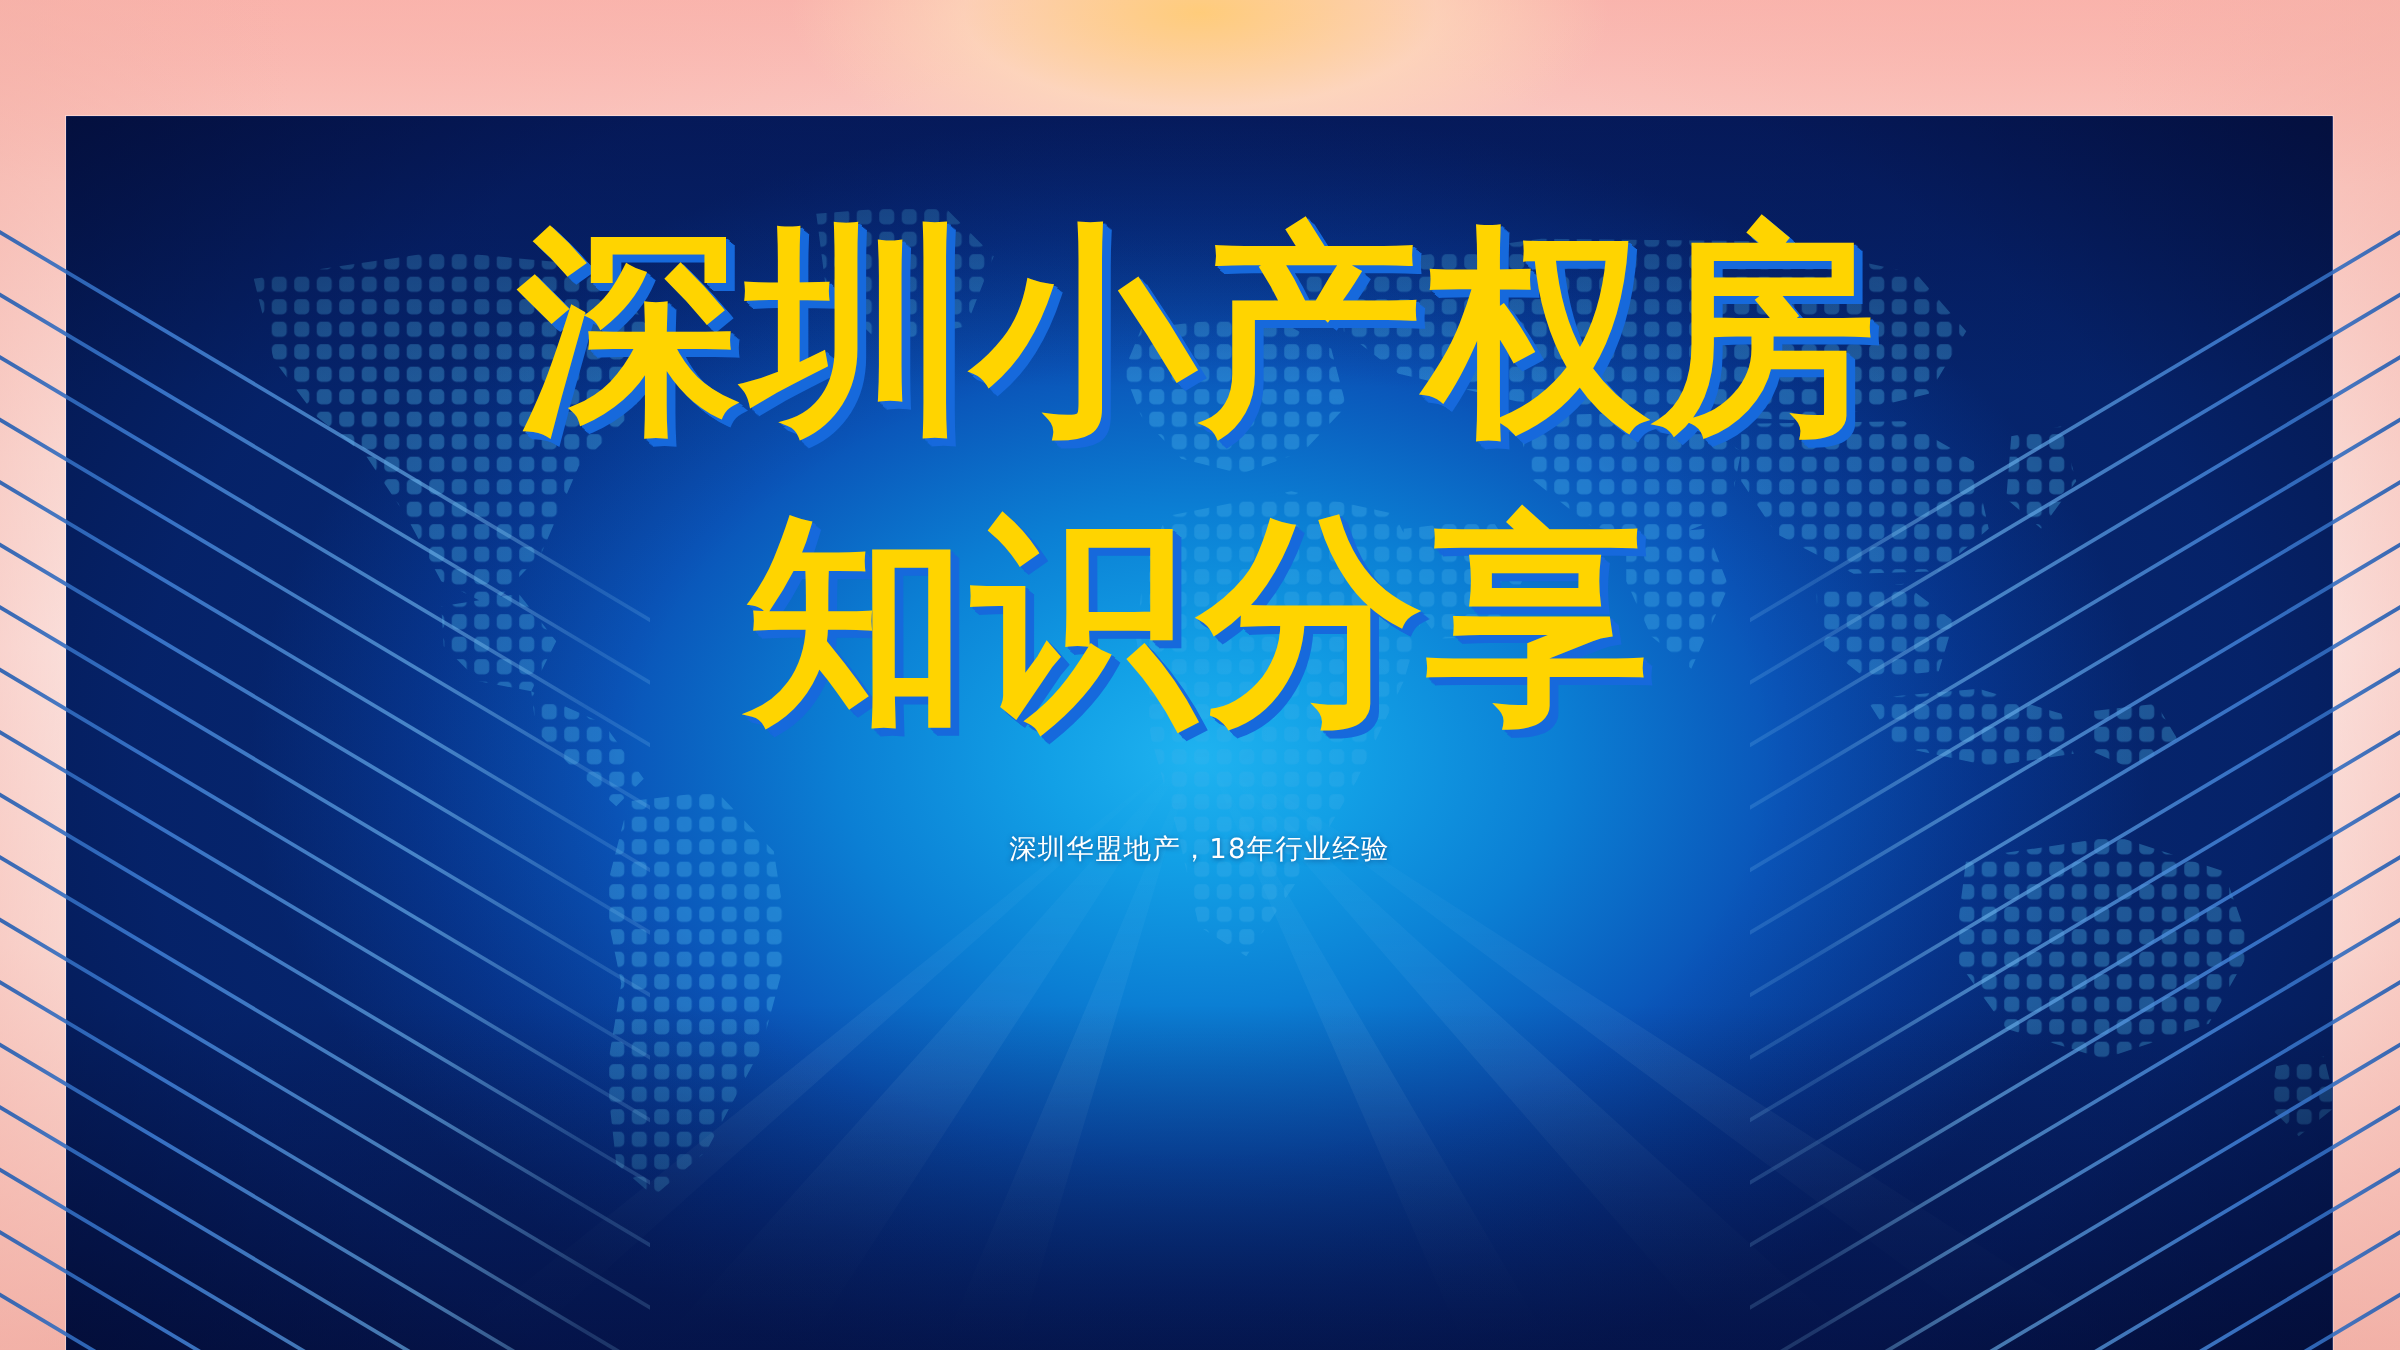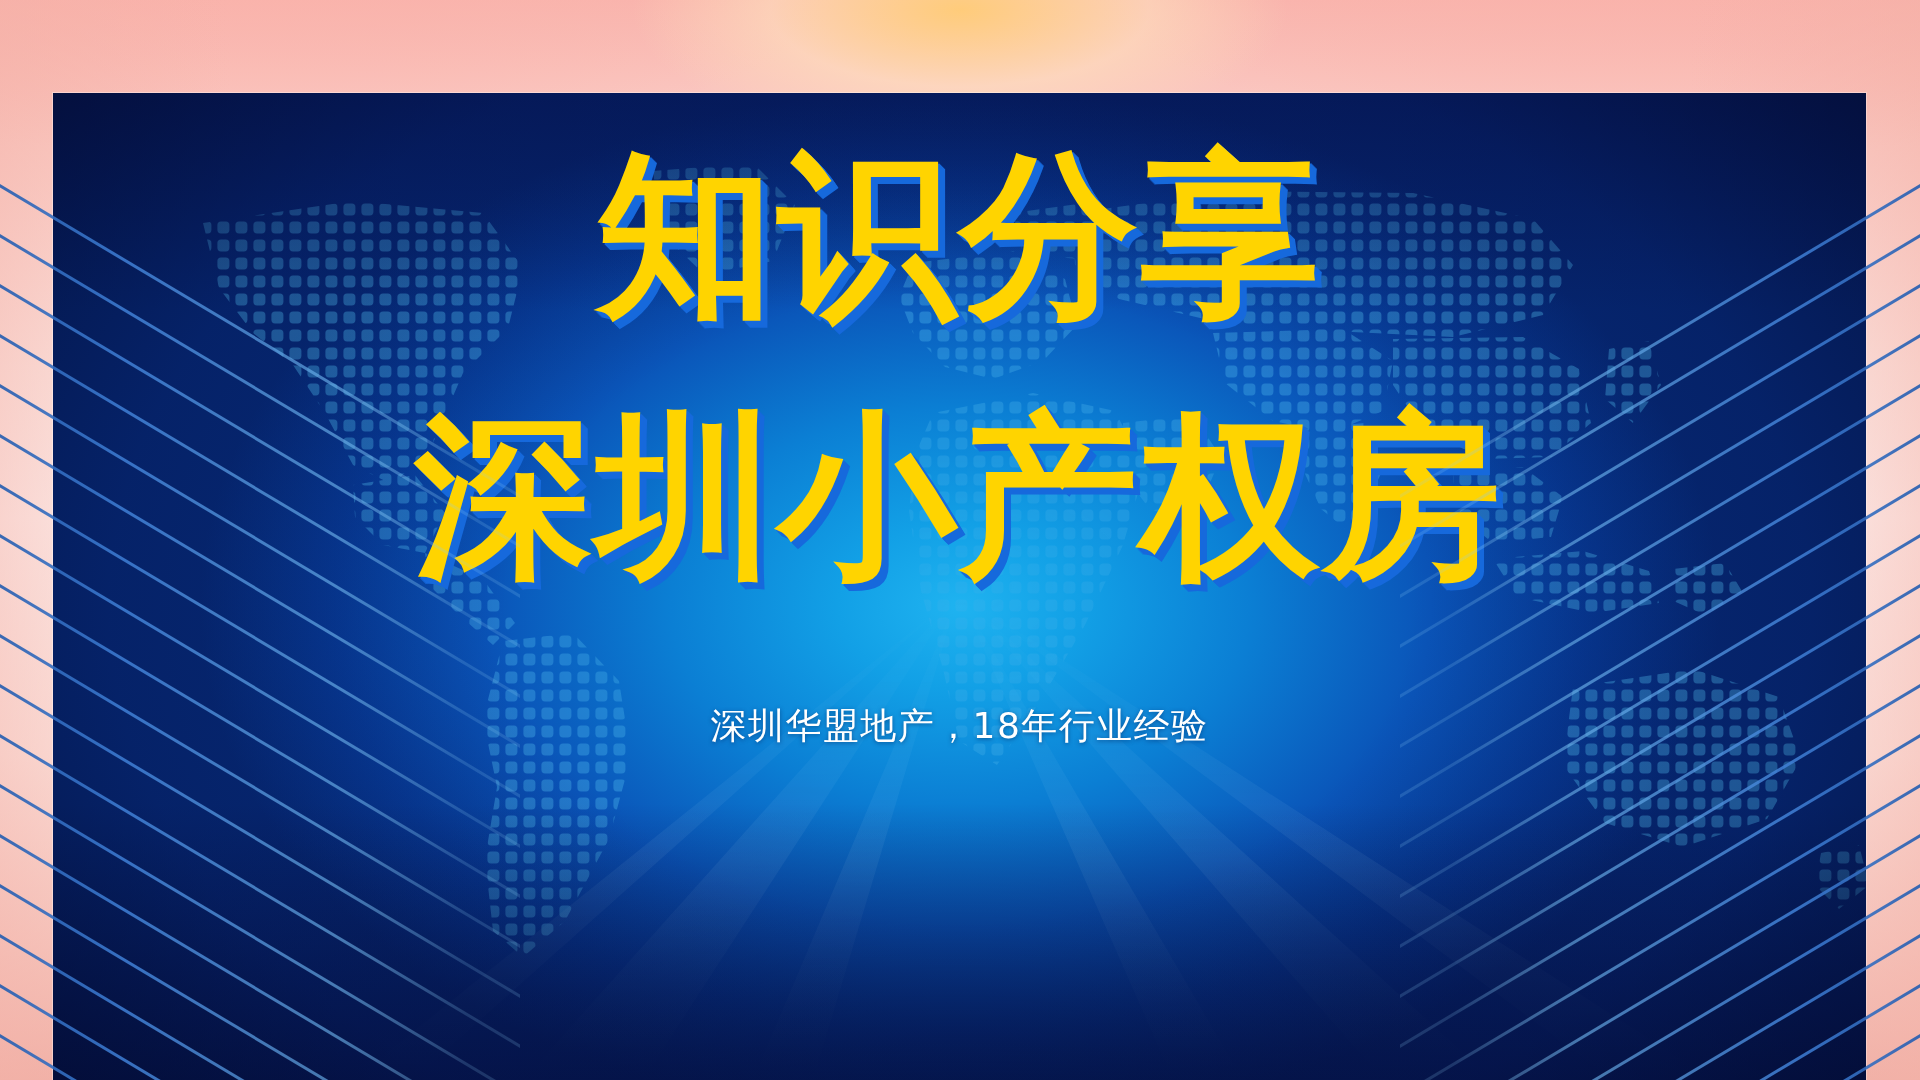--- a/index.html
+++ b/index.html
@@ -71,23 +71,23 @@
       6px 6px 0 #1669DC,
       5px 5px 0 #1669DC,
       4px 4px 0 #1669DC,
       3px 3px 0 #1669DC,
       2px 2px 0 #1669DC;
   }
   .title-1{ font-size:178px; margin-top:83px; }
   .title-2{ font-size:178px; margin-top:54px; }
 
   .subtitle{
-    margin-top:116px;
+    margin-top:78px;
     font-family:"DejaVu Sans","Liberation Sans",sans-serif;
-    font-size:36px;
+    font-size:22px;
     font-weight:400;
     color:#ffffff;
     letter-spacing:.04em;
     white-space:nowrap;
     text-shadow:0 1px 4px rgba(0,30,90,.55);
   }
 </style>
 </head>
 <body>
 
@@ -166,22 +166,22 @@
         <polygon points="906,500 1120,987 1190,987"></polygon>
         <polygon points="906,500 1330,987 1440,987"></polygon>
         <polygon points="906,500 300,987 360,987"></polygon>
         <polygon points="906,500 1560,987 1660,987"></polygon>
       </g>
     </svg>
 
     <div class="panel-vign"></div>
 
     <div class="content">
+      <div class="title-line title-1">深圳小产权房</div>
       <div class="title-line title-2">知识分享</div>
-      <div class="title-line title-1">深圳小产权房</div>
       <div class="subtitle">深圳华盟地产，18年行业经验</div>
     </div>
   </div>
 
   <svg class="fan fan-left" viewBox="0 0 520 1080" preserveAspectRatio="none" aria-hidden="true">
     <defs>
       <linearGradient id="lf" x1="0" y1="0" x2="1" y2="0.6">
         <stop offset="0%" stop-color="#1c4f9e" stop-opacity=".95"></stop>
         <stop offset="35%" stop-color="#3f7fd6" stop-opacity=".85"></stop>
         <stop offset="75%" stop-color="#6fb6ef" stop-opacity=".62"></stop>

